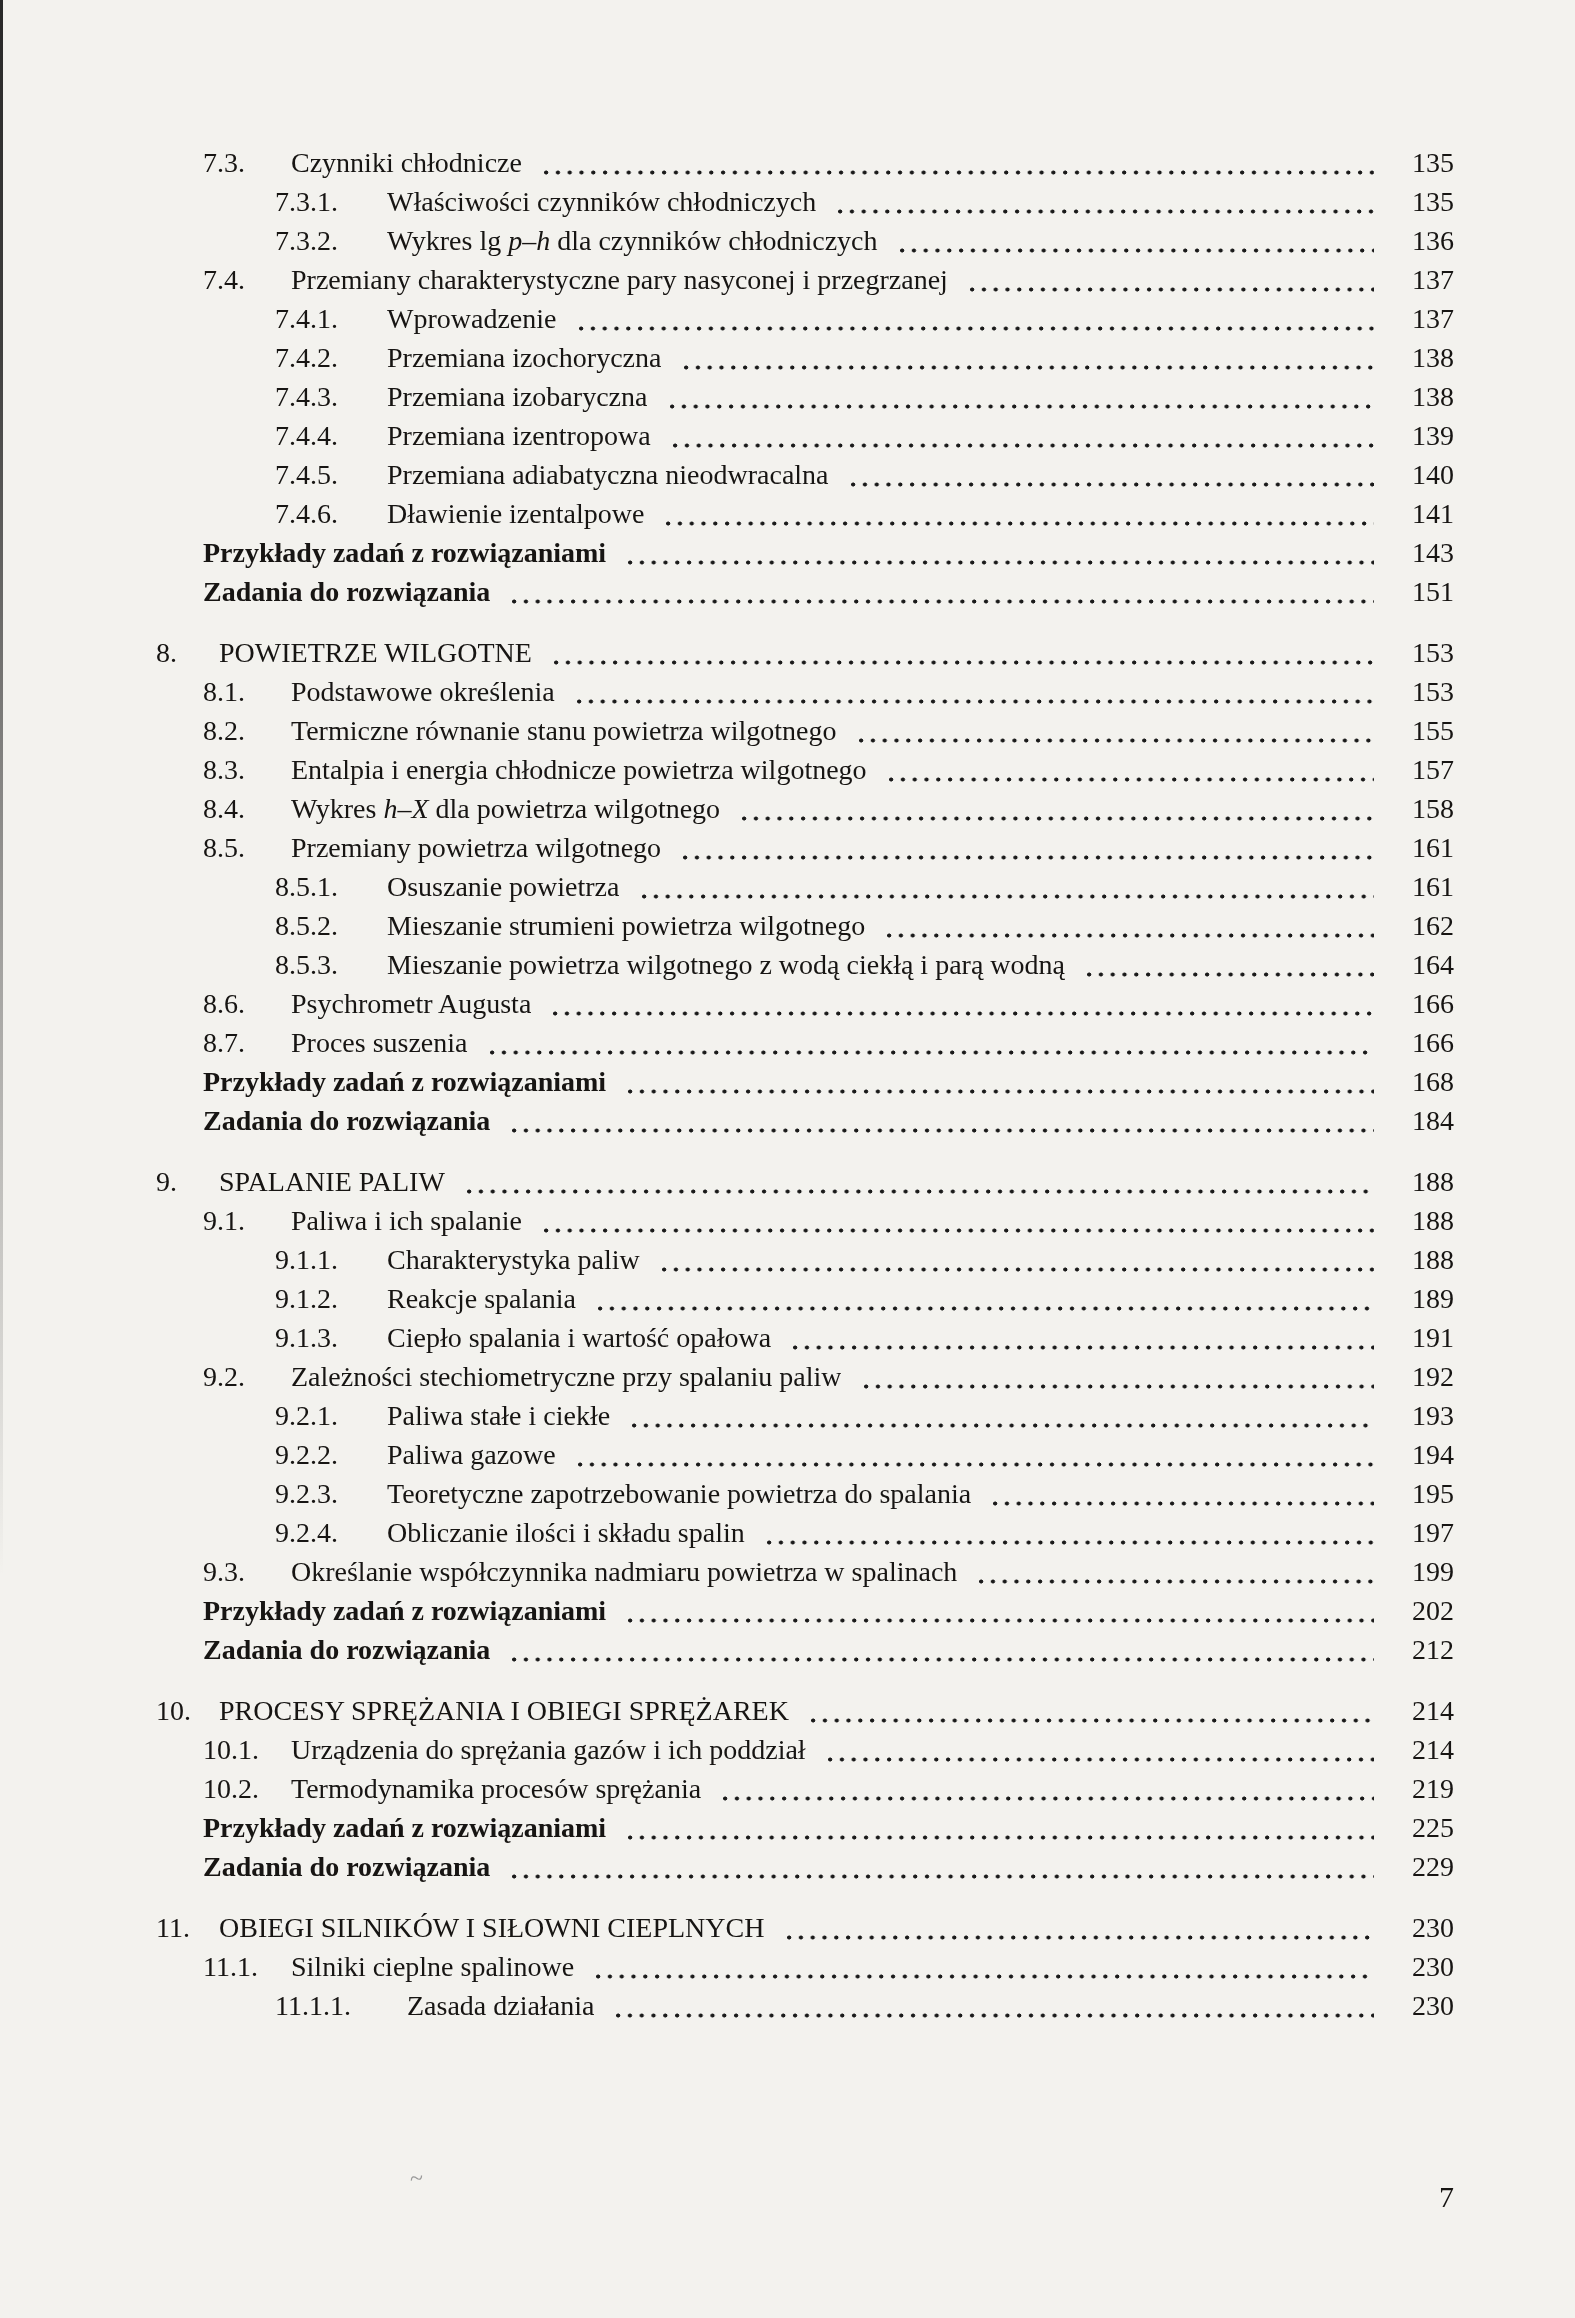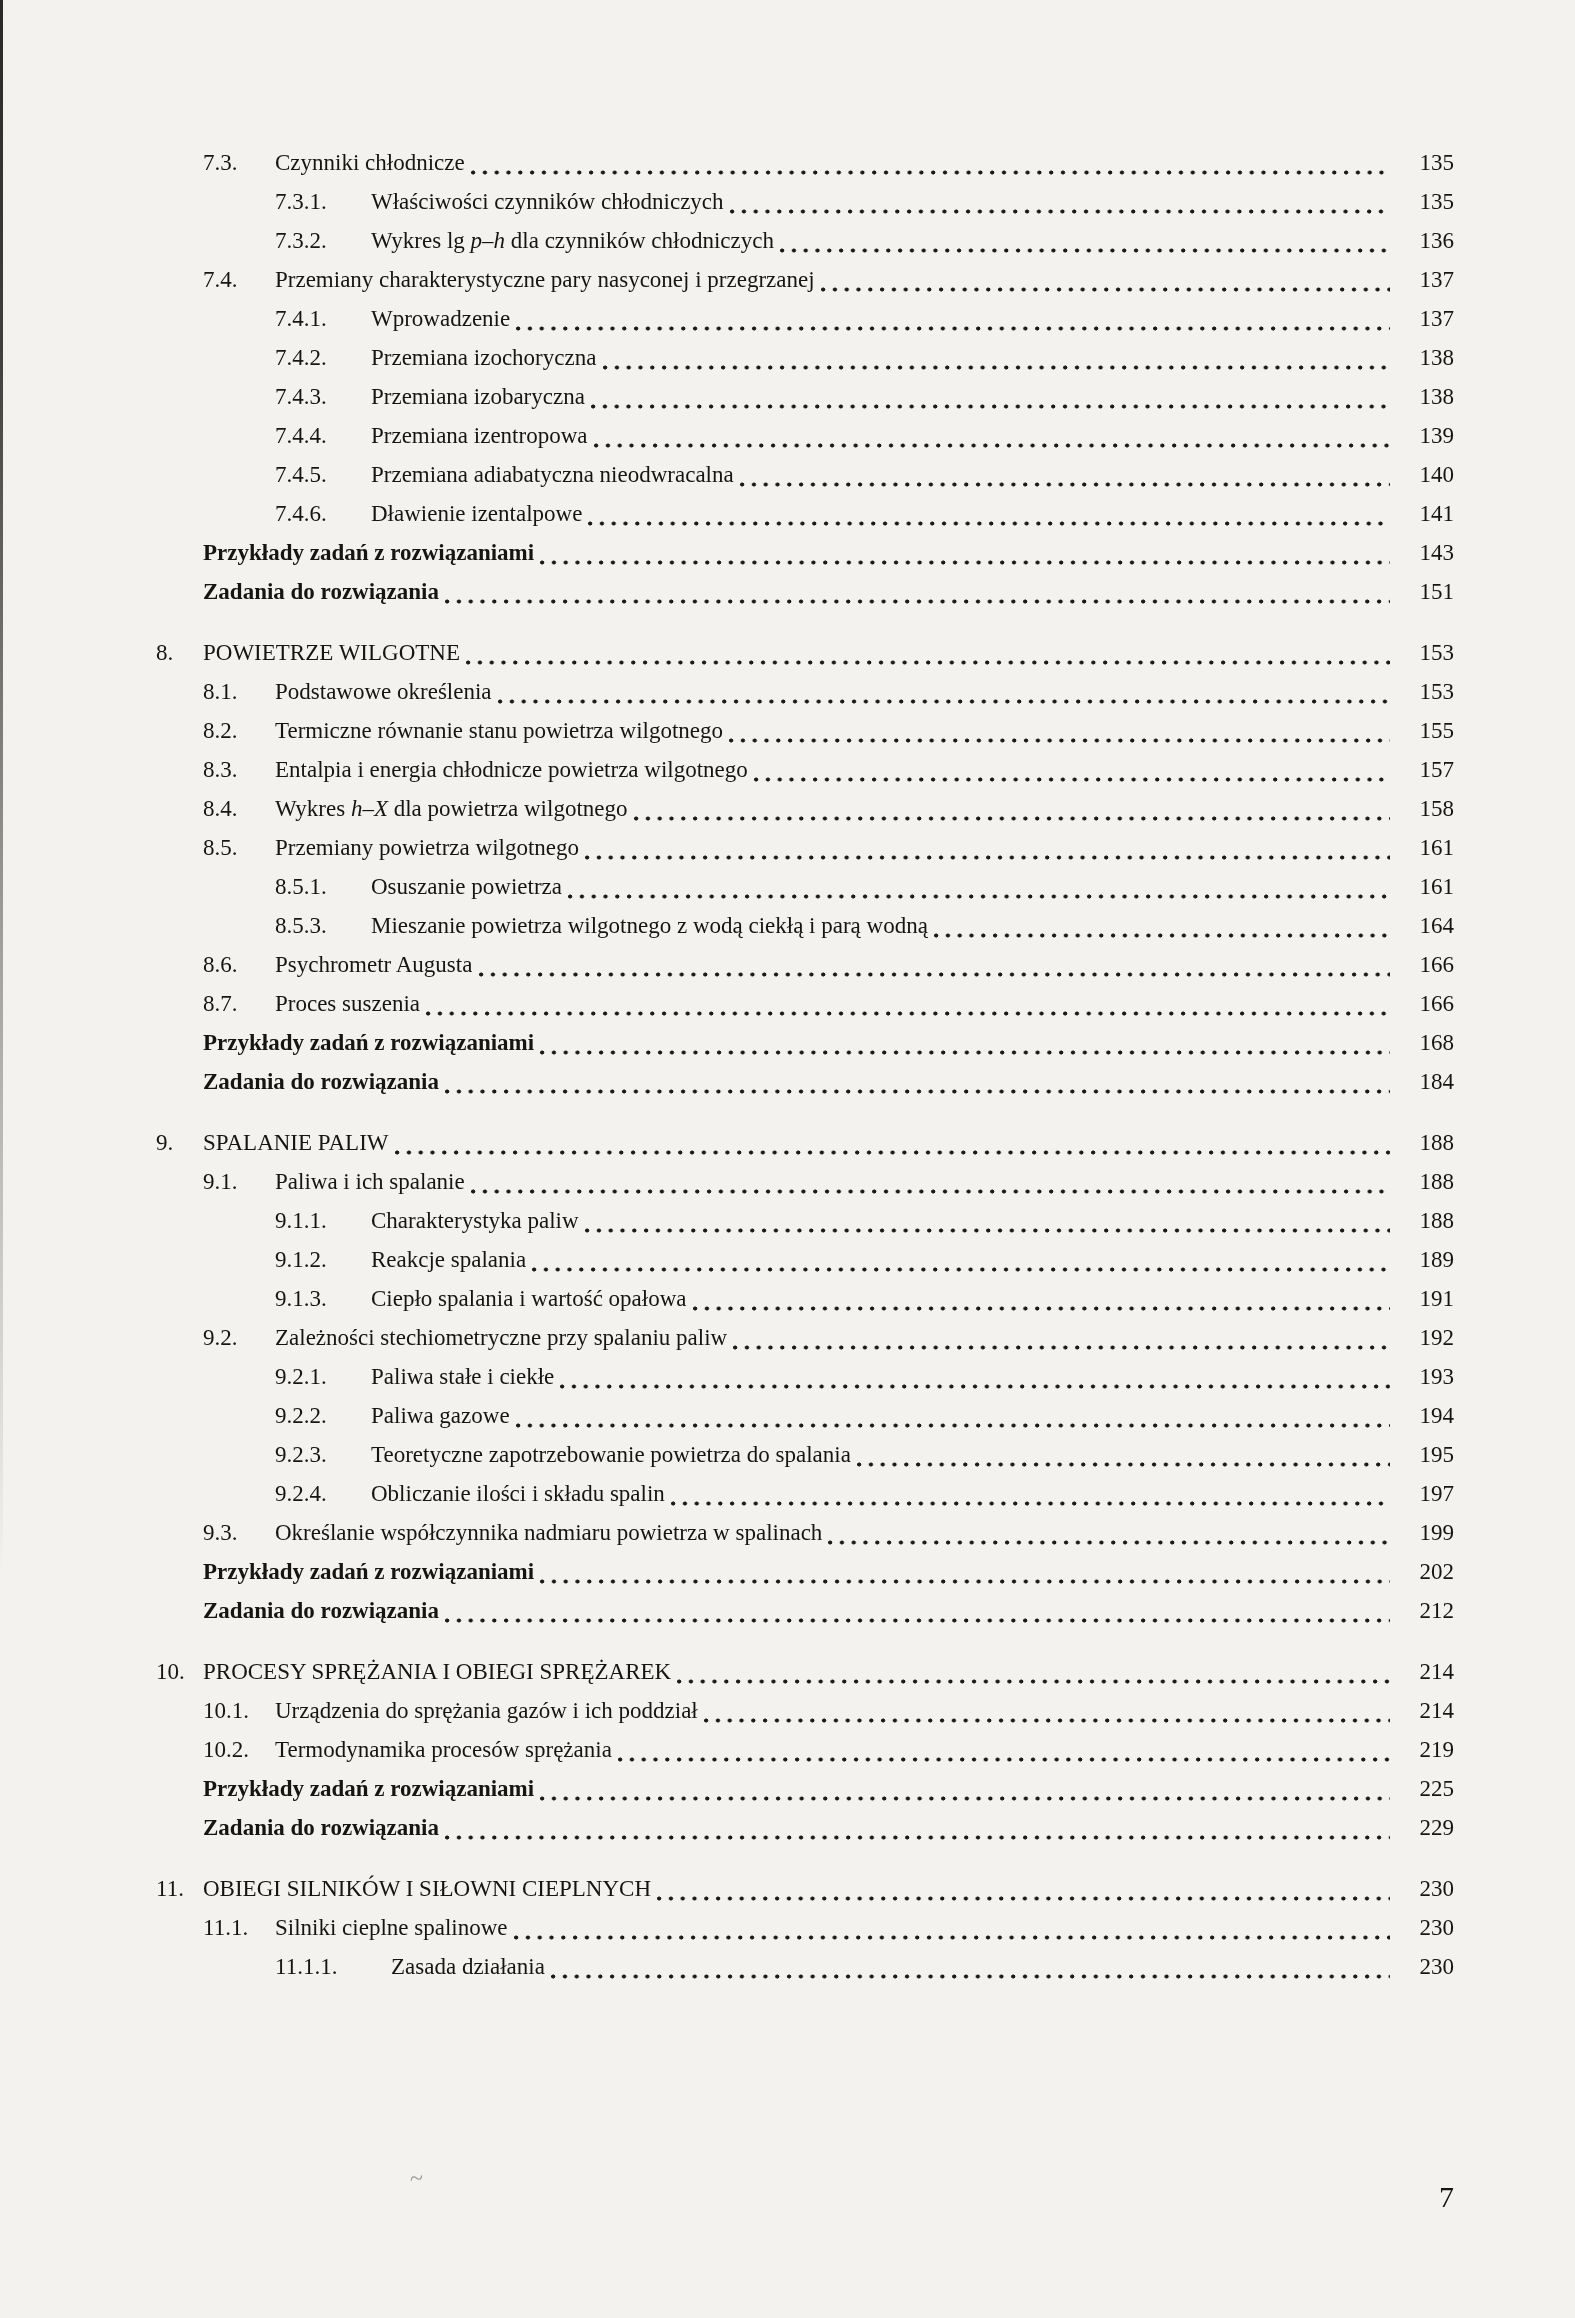--- a/index.html
+++ b/index.html
@@ -16,22 +16,23 @@
   .edge-shadow {
     position: absolute; left: 0; top: 0; width: 2.6px; height: 100%;
     background: linear-gradient(180deg,
       rgba(18,18,18,0.9) 0%, rgba(18,18,18,0.8) 15%,
       rgba(18,18,18,0.35) 42%, rgba(18,18,18,0.0) 68%);
   }
   .toc { padding-top: 143px; padding-right: 122px; }
   .row {
     display: flex;
     height: 39px; line-height: 39px;
-    font-size: 23px;
+    font-size: 28px;
     white-space: nowrap;
+    gap: 16px;
   }
   .row .num { flex: 0 0 auto; }
   .row .title { flex: 0 1 auto; overflow: hidden; }
   .lvl0 { margin-left: 156px; }
   .lvl0 .num { min-width: 47px; }
   .lvl1 { margin-left: 203px; }
   .lvl1 .num { min-width: 72px; }
   .lvl2 { margin-left: 275px; }
   .lvl2 .num { min-width: 96px; }
   .widenum .num { min-width: 116px; }
@@ -170,20 +171,26 @@
         <span class="leader"></span>
         <span class="pg">161</span>
       </div>
       <div class="row lvl2">
         <span class="num">8.5.1.</span>
         <span class="title">Osuszanie powietrza</span>
         <span class="leader"></span>
         <span class="pg">161</span>
       </div>
       <div class="row lvl2">
+        <span class="num">8.5.2.</span>
+        <span class="title">Mieszanie strumieni powietrza wilgotnego</span>
+        <span class="leader"></span>
+        <span class="pg">162</span>
+      </div>
+      <div class="row lvl2">
         <span class="num">8.5.3.</span>
         <span class="title">Mieszanie powietrza wilgotnego z wodą ciekłą i parą wodną</span>
         <span class="leader"></span>
         <span class="pg">164</span>
       </div>
       <div class="row lvl1">
         <span class="num">8.6.</span>
         <span class="title">Psychrometr Augusta</span>
         <span class="leader"></span>
         <span class="pg">166</span>

